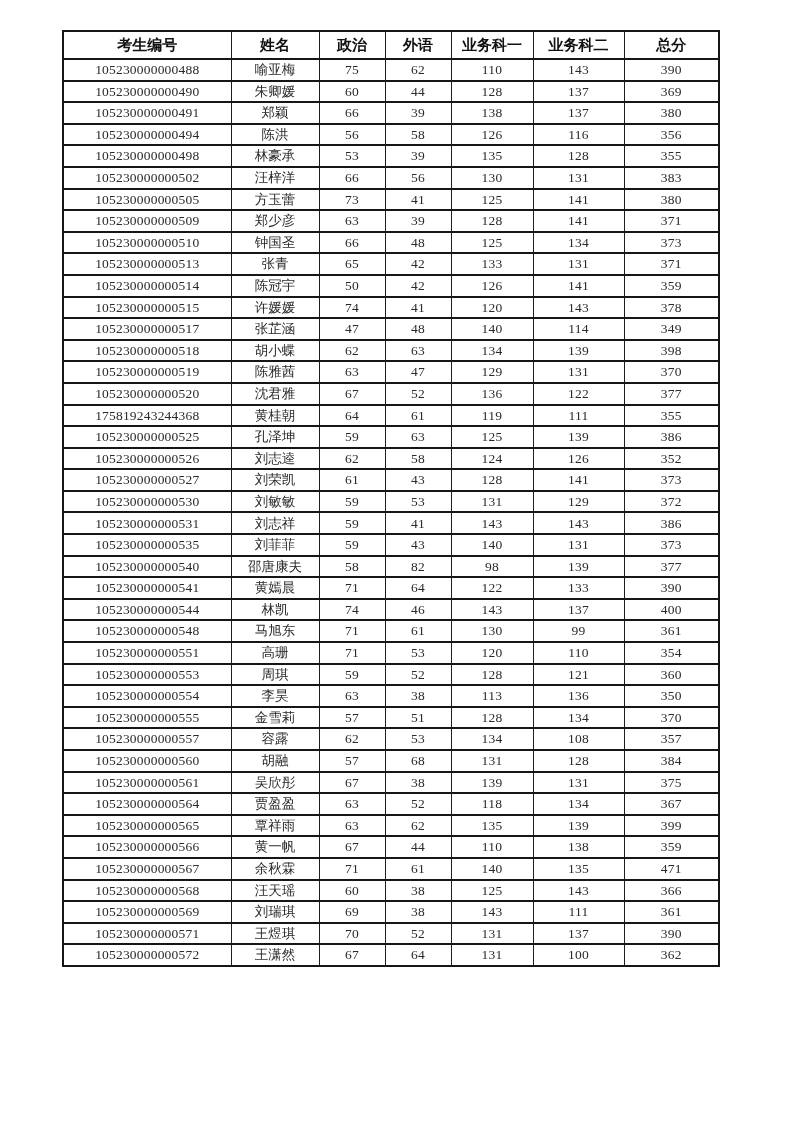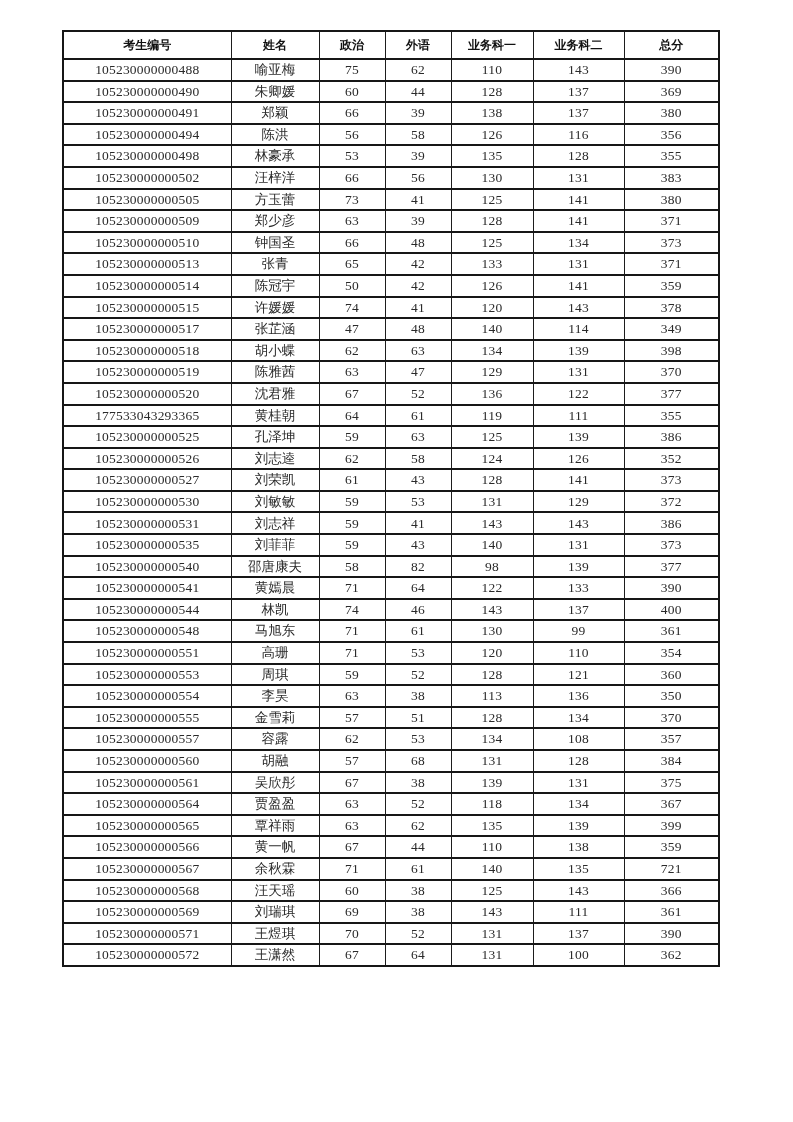--- a/index.html
+++ b/index.html
@@ -29,21 +29,21 @@
     border-top: 2px solid #161616;
     border-bottom: 2px solid #161616;
     text-align: center;
     vertical-align: middle;
     color: #2a2a2a;
     overflow: hidden;
     white-space: nowrap;
   }
   table.score-table th {
     height: 28px;
-    font-size: 12px;
+    font-size: 15px;
     font-weight: bold;
     color: #111111;
   }
   table.score-table td {
     height: 21.6px;
     font-size: 13.5px;
     line-height: 1;
   }
   td.num { letter-spacing: 0.2px; }
 </style>
@@ -211,21 +211,21 @@
         <tr>
           <td class="num">105230000000520</td>
           <td>沈君雅</td>
           <td class="num">67</td>
           <td class="num">52</td>
           <td class="num">136</td>
           <td class="num">122</td>
           <td class="num">377</td>
         </tr>
         <tr>
-          <td class="num">177533043293365</td>
+          <td class="num">175819243244368</td>
           <td>黄桂朝</td>
           <td class="num">64</td>
           <td class="num">61</td>
           <td class="num">119</td>
           <td class="num">111</td>
           <td class="num">355</td>
         </tr>
         <tr>
           <td class="num">105230000000525</td>
           <td>孔泽坤</td>
@@ -406,21 +406,21 @@
           <td class="num">138</td>
           <td class="num">359</td>
         </tr>
         <tr>
           <td class="num">105230000000567</td>
           <td>余秋霖</td>
           <td class="num">71</td>
           <td class="num">61</td>
           <td class="num">140</td>
           <td class="num">135</td>
-          <td class="num">721</td>
+          <td class="num">471</td>
         </tr>
         <tr>
           <td class="num">105230000000568</td>
           <td>汪天瑶</td>
           <td class="num">60</td>
           <td class="num">38</td>
           <td class="num">125</td>
           <td class="num">143</td>
           <td class="num">366</td>
         </tr>

